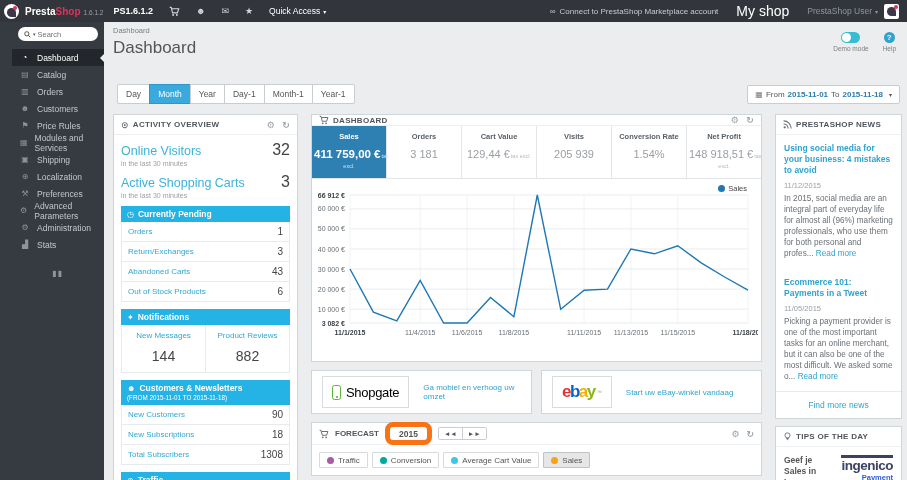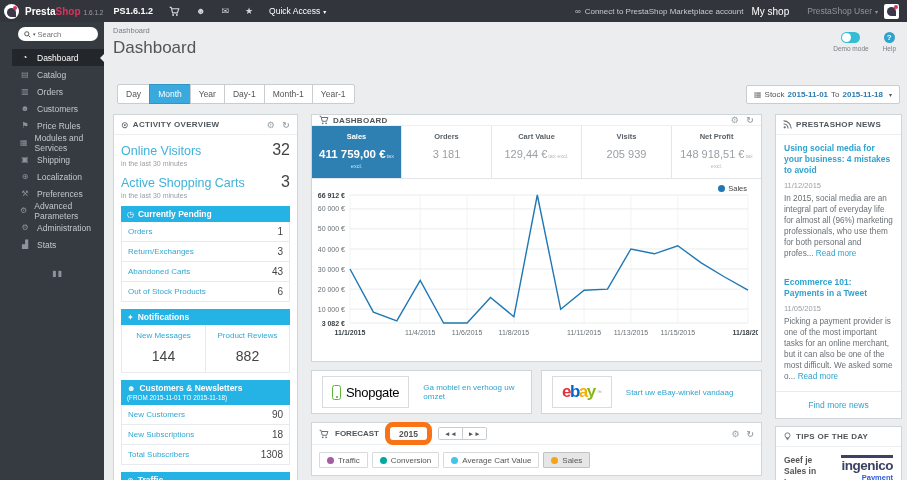--- a/index.html
+++ b/index.html
@@ -14,21 +14,21 @@
   .logo::before { content:''; position:absolute; right:2px; top:2px; width:4px; height:4px; border-radius:50%; background:#e0305e; z-index:2; }
   .brand { color:#fff; font-size:10px; font-weight:bold; }
   .brand .pink { color:#e0305e; font-weight:bold; }
   .brand .ver { color:#9aa0a6; font-size:6.5px; font-weight:normal; margin-left:3px; }
   .ps-ver { color:#fff; font-size:9px; font-weight:bold; margin-left:10px; }
   .tb-icon { color:#d4d7da; font-size:9px; margin-left:16px; cursor:pointer; display:inline-flex; align-items:center; }
   .tb-icon svg { display:block; }
   .quick-access { color:#fff; font-size:8.5px; margin-left:16px; cursor:pointer; }
   .caret { font-size:6px; margin-left:3px; color:inherit; }
   .marketplace { color:#c6cacf; font-size:8px; cursor:pointer; display:flex; align-items:center; gap:4px; }
-  .myshop { color:#fff; font-size:10px; margin-left:8px; cursor:pointer; }
+  .myshop { color:#fff; font-size:14px; margin-left:18px; cursor:pointer; }
   .user-menu { color:#8f959c; font-size:8.5px; margin-left:18px; cursor:pointer; }
   .avatar { width:15px; height:15px; border-radius:2px; background:#fff; margin-left:6px; position:relative; overflow:hidden; cursor:pointer; }
   .avatar::after { content:''; position:absolute; left:3px; top:3px; width:9px; height:9px; border-radius:50% 50% 0 50%; background:#3e3649; }
   .avatar::before { content:''; position:absolute; right:1px; top:1px; width:4px; height:4px; border-radius:50%; background:#e0305e; z-index:2; }
 
   
   .sidebar { position:absolute; top:22px; left:0; bottom:0; width:104px; background:#363a41; z-index:20;padding-left:12px; }
   .search-box { margin:5px 6px 8px 6px; background:#fff; border-radius:9px; height:14px; display:flex; align-items:center; padding:0 6px; gap:2px; }
   .search-box .sb-caret { font-size:5px; color:#555; }
   .search-box input { border:none; outline:none; width:52px; font-size:7.5px; color:#555; font-family:inherit; background:transparent; }
@@ -266,21 +266,21 @@
     <div class="btn-group">
       <button class="dbtn">Day</button>
       <button class="dbtn active">Month</button>
       <button class="dbtn">Year</button>
       <button class="dbtn">Day-1</button>
       <button class="dbtn">Month-1</button>
       <button class="dbtn">Year-1</button>
     </div>
     <button class="range-btn">
       <span class="cal-ico">▦</span>
-      <span>Stock</span>
+      <span>From</span>
       <b>2015-11-01</b>
       <span>To</span>
       <b>2015-11-18</b>
       <span class="caret">▾</span>
     </button>
   </div>
 
   <div class="cols">
 
     <div class="col1">
@@ -379,20 +379,21 @@
           <span class="p-tools">
               <span>⚙</span>
               <span>↻</span>
             </span>
         </div>
         <div class="metrics">
           <div class="metric active"><span class="m-lbl">Sales</span><span class="m-val">411 759,00 €</span><span class="m-suf">tax excl.</span></div>
           <div class="metric"><span class="m-lbl">Orders</span><span class="m-val">3 181</span></div>
           <div class="metric"><span class="m-lbl">Cart Value</span><span class="m-val">129,44 €</span><span class="m-suf">tax excl.</span></div>
           <div class="metric"><span class="m-lbl">Visits</span><span class="m-val">205 939</span></div>
+          <div class="metric"><span class="m-lbl">Conversion Rate</span><span class="m-val">1.54%</span></div>
           <div class="metric"><span class="m-lbl">Net Profit</span><span class="m-val">148 918,51 €</span><span class="m-suf">tax excl.</span></div>
         </div>
         <div class="chart-wrap">
           <div class="chart-legend">
               <span class="dot"></span>
               <span>Sales</span>
             </div>
           <svg id="sales-chart" width="444" height="180" viewBox="0 0 444 180">
               <line x1="36.0" y1="14" x2="36.0" y2="142" stroke="#f1f3f4" stroke-width="1"></line>
               <line x1="106.2" y1="14" x2="106.2" y2="142" stroke="#f1f3f4" stroke-width="1"></line>

